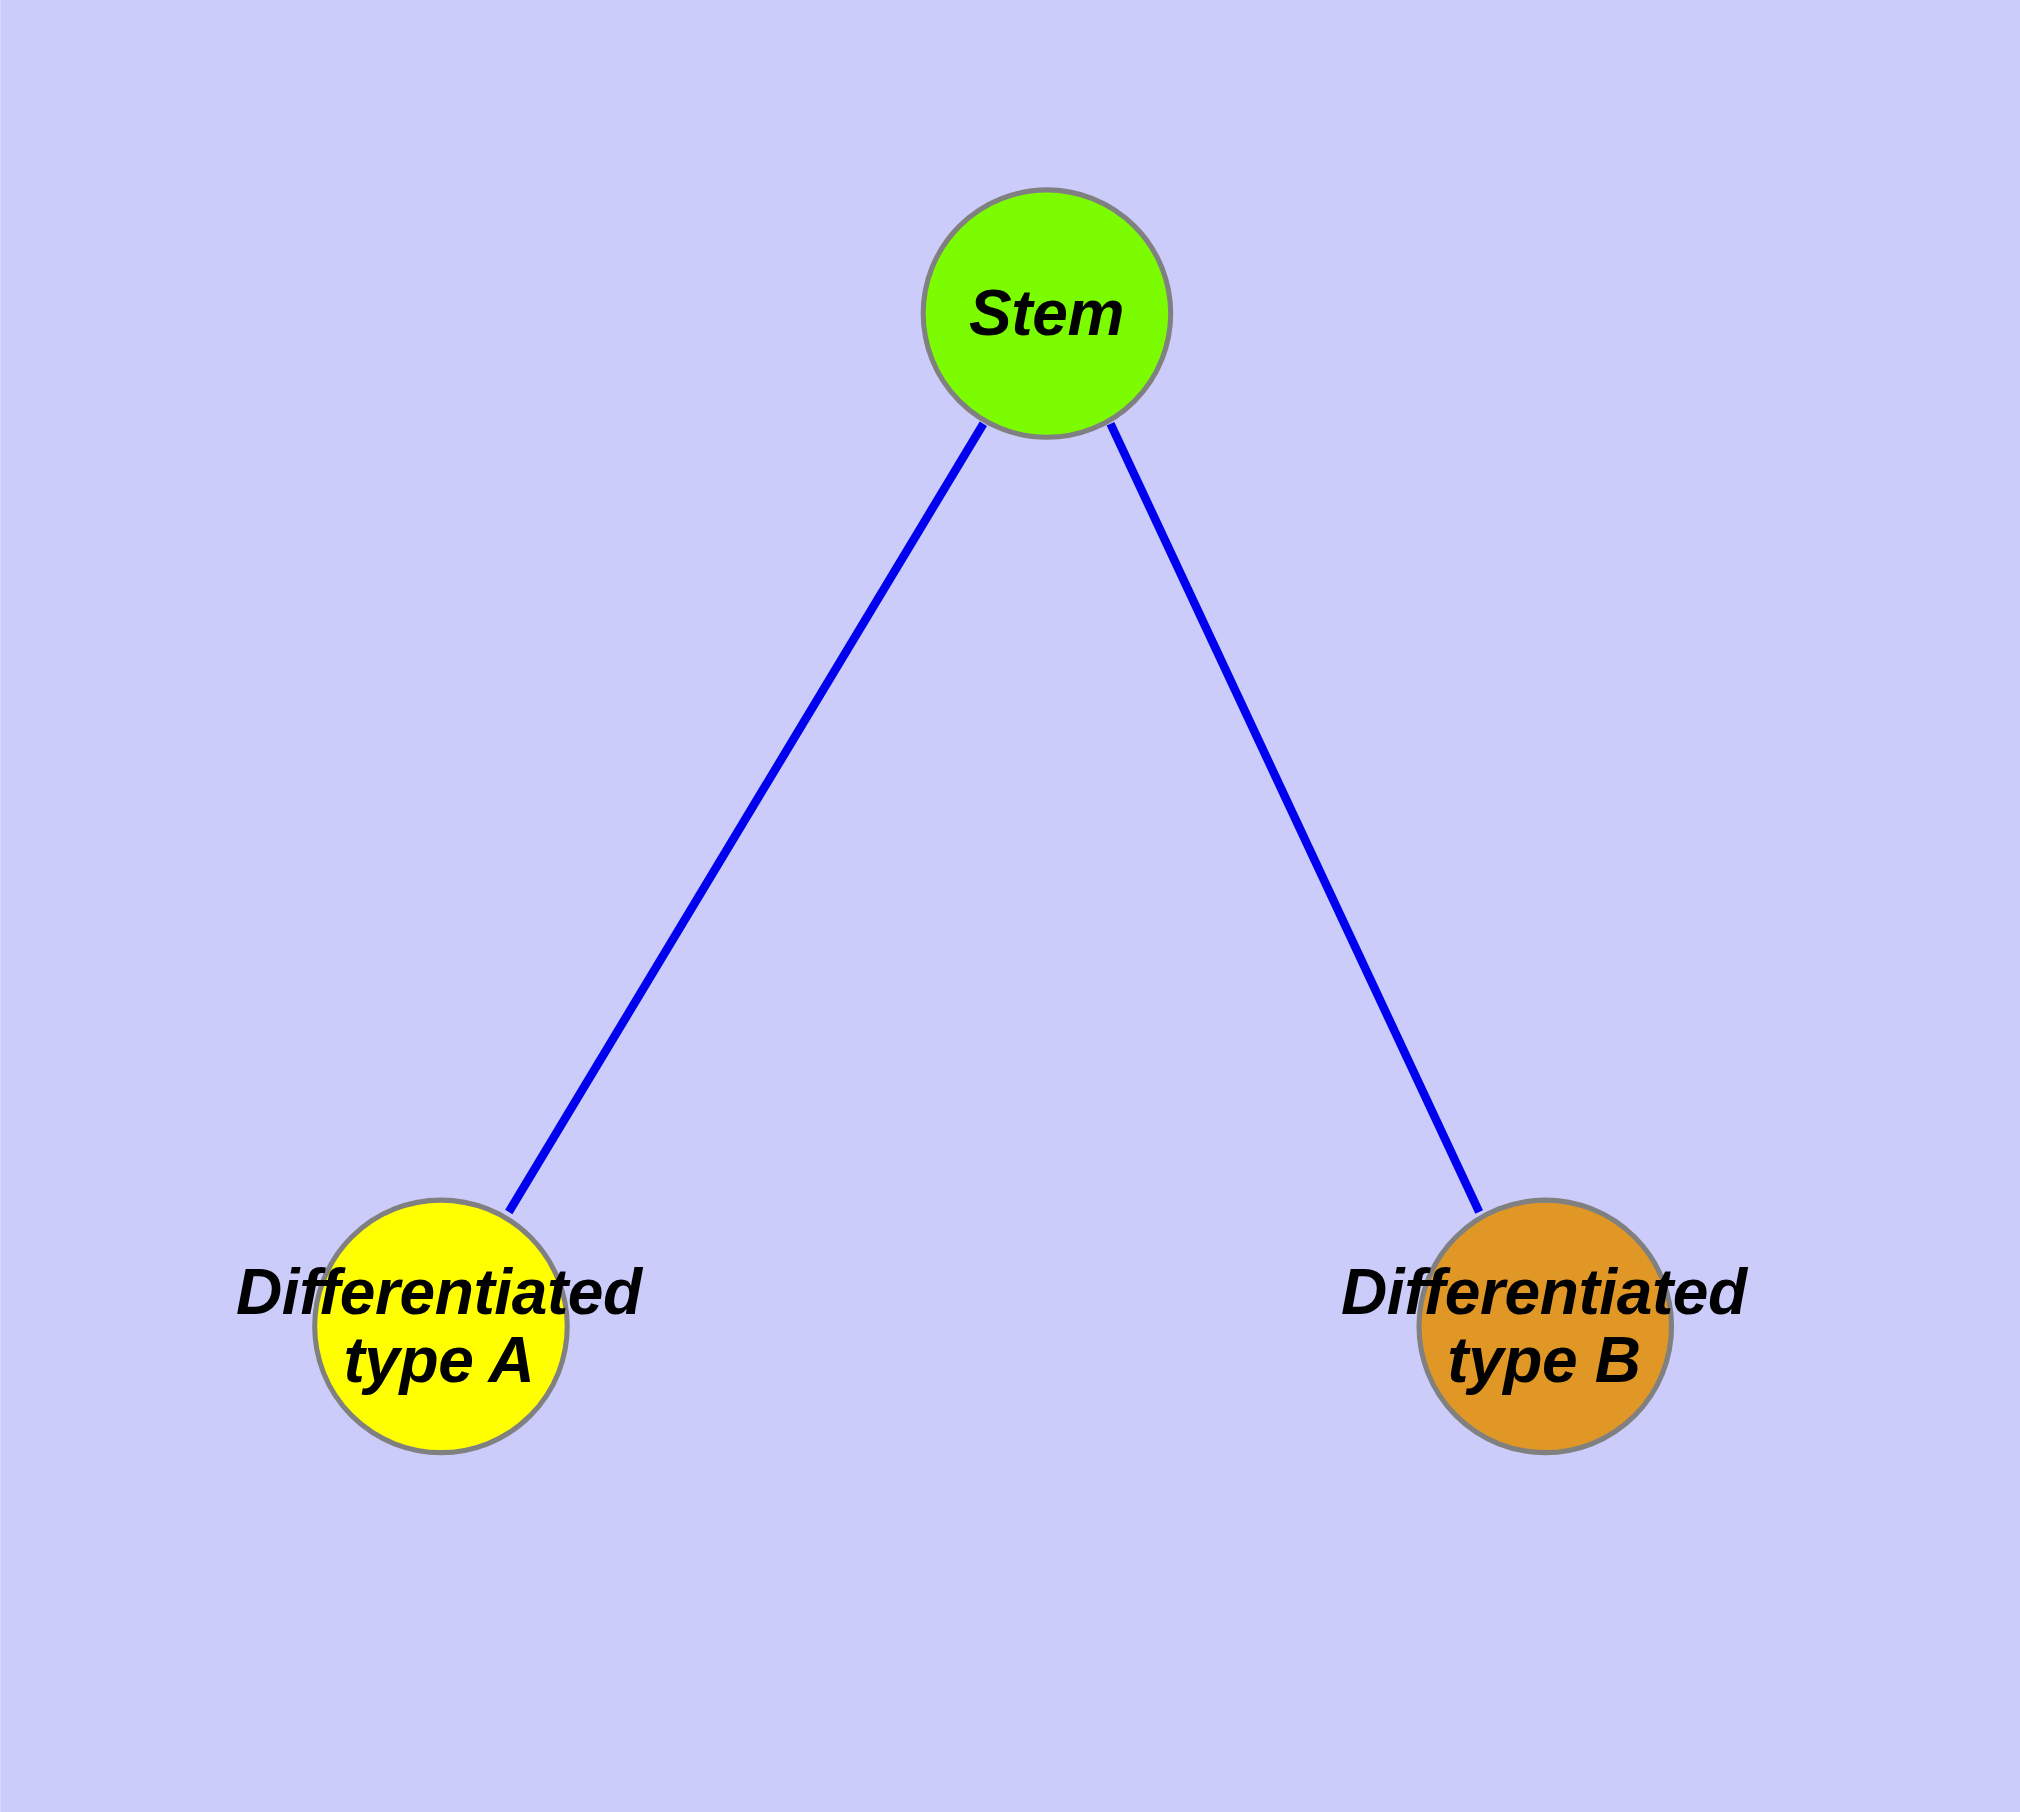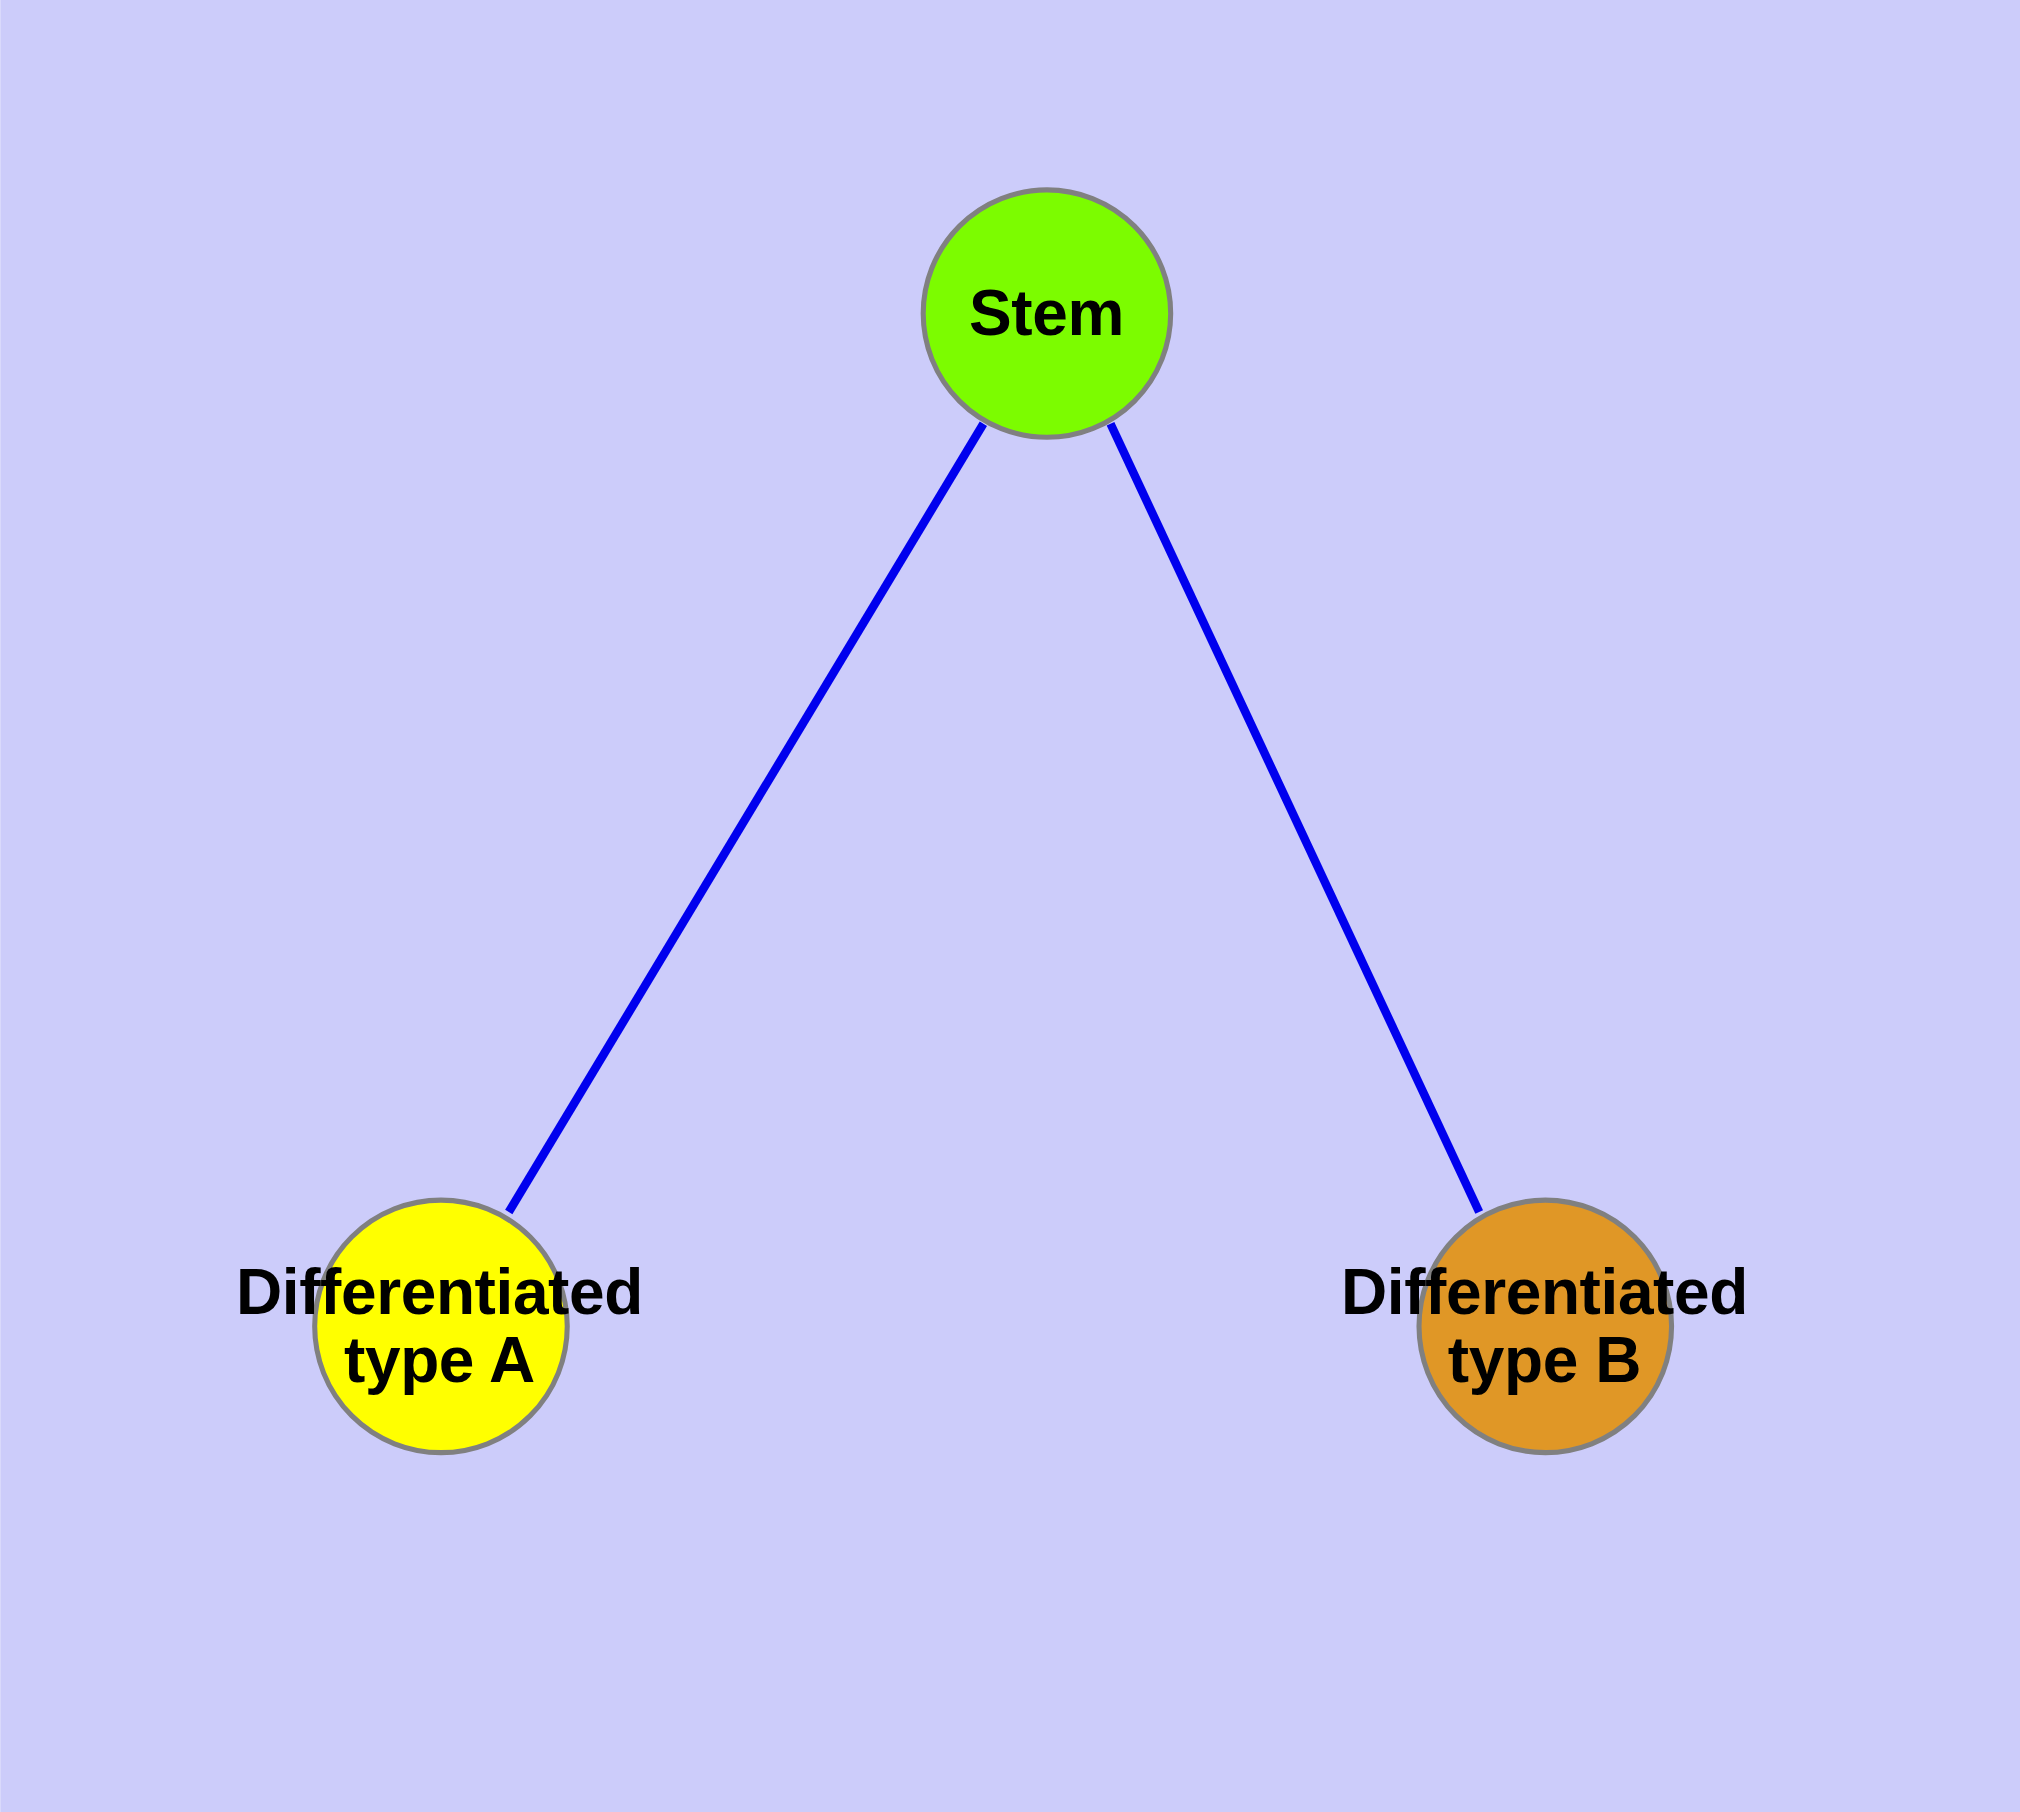--- a/index.html
+++ b/index.html
@@ -15,20 +15,21 @@
     overflow: hidden;
     background: #ffffff;
     font-family: "Liberation Sans", "DejaVu Sans", sans-serif;
   }
   #graph-surface {
     position: absolute;
     left: 0;
     top: 0;
     width: 2021px;
     height: 1372px;
+    font-style: italic;
   }
   .graph-svg {
     position: absolute;
     left: 0;
     top: 0;
     width: 2021px;
     height: 1812px;
     display: block;
   }
   .node-label {

